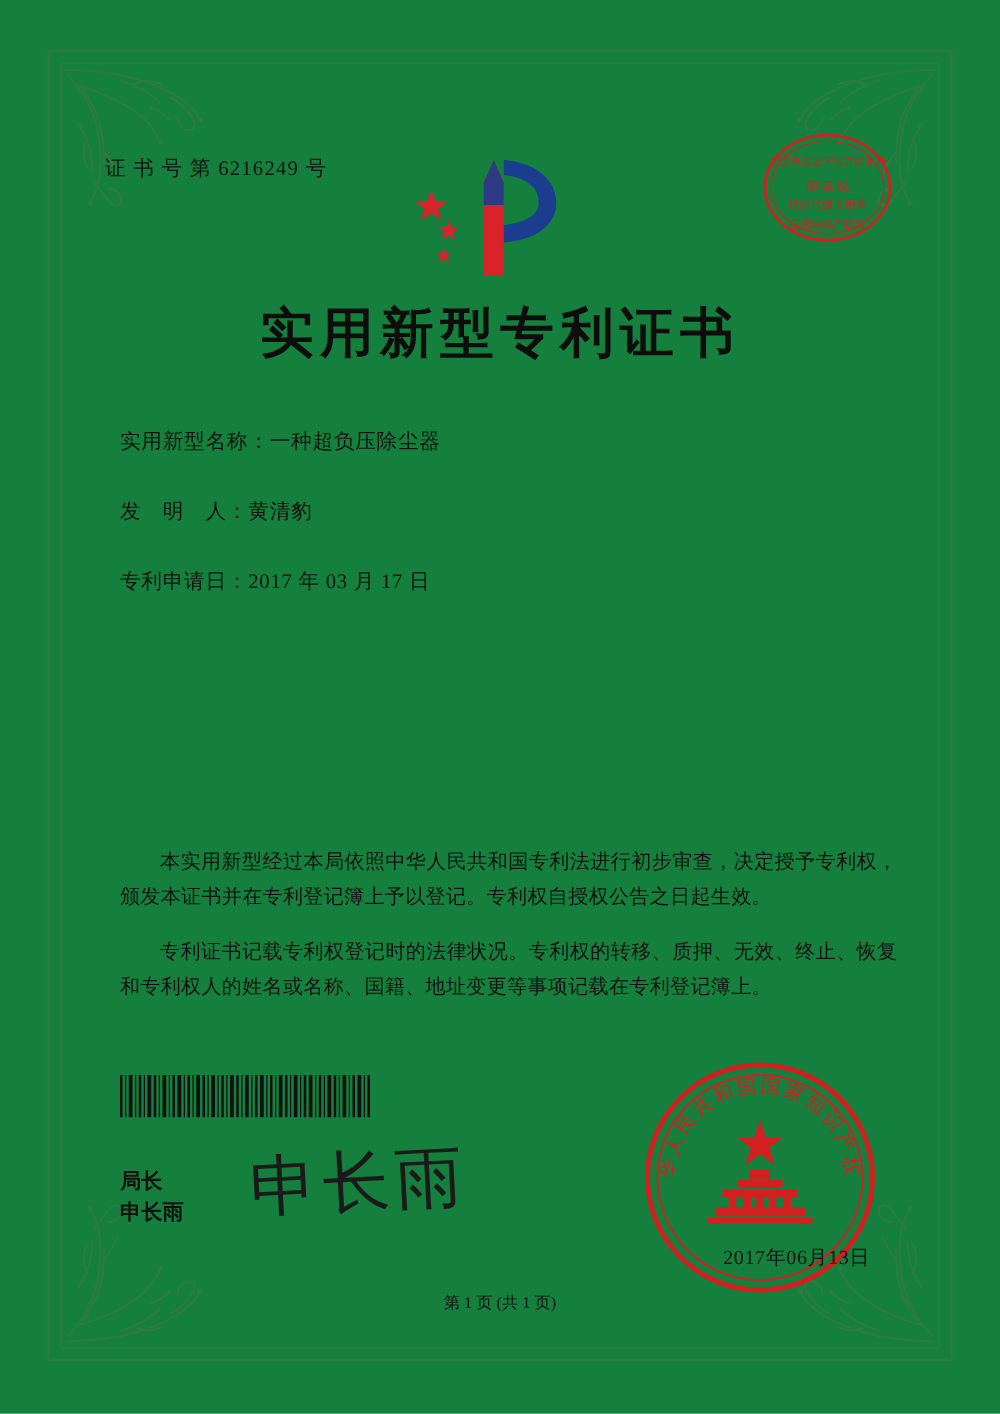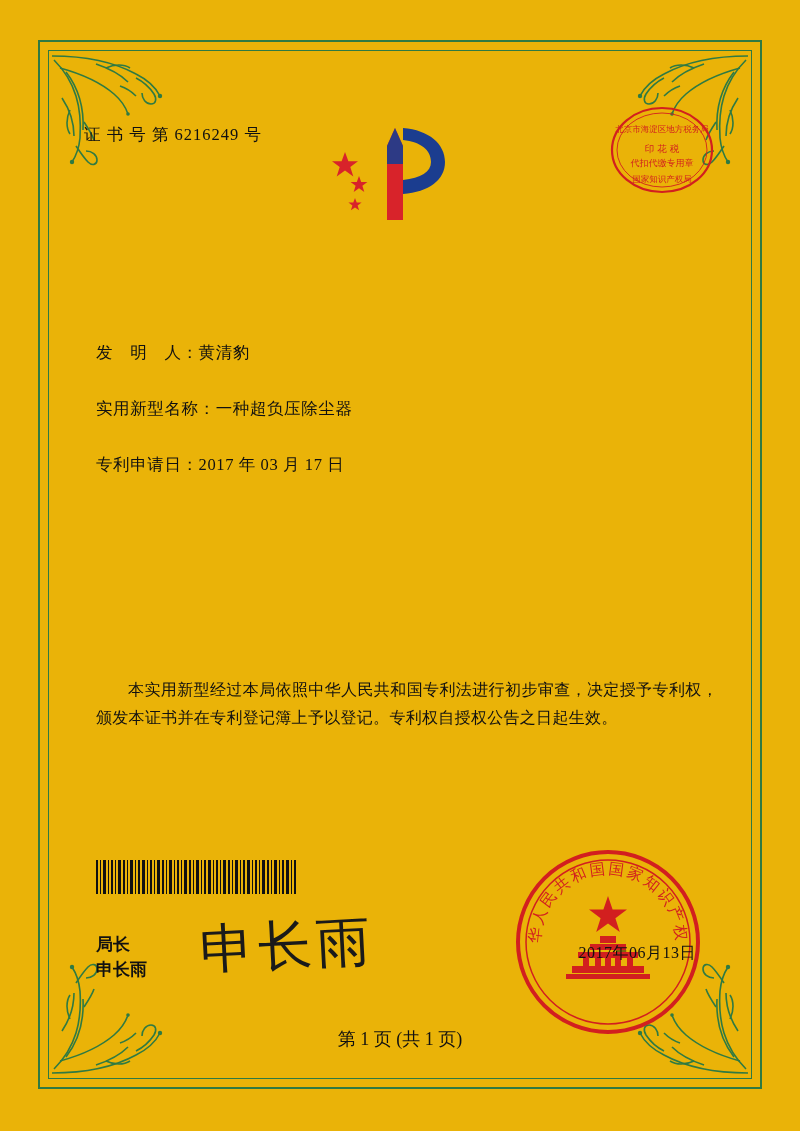--- a/index.html
+++ b/index.html
@@ -10,21 +10,21 @@
     background: #ffffff;
     font-family: "Liberation Serif", serif;
     position: relative;
     overflow: hidden;
   }
 
   
   #certificate {
     position: absolute;
     inset: 0;
-    background: #eab308;
+    background: #15803d;
   }
   .frame-outer {
     position: absolute;
     left: 38px; top: 40px; right: 38px; bottom: 42px;
     border: 2px solid #2f7a43;
   }
   .frame-inner {
     position: absolute;
     left: 48px; top: 50px; right: 48px; bottom: 52px;
     border: 1px solid #2f7a43;
@@ -153,32 +153,32 @@
   .big-seal {
     position: absolute;
     right: 28px;
     top: 778px;
     width: 188px;
     height: 188px;
   }
   .seal-date {
     position: absolute;
     right: 34px;
-    top: 873px;
+    top: 926px;
     font-size: 16px;
     color: #111;
     letter-spacing: 0.5px;
   }
 
   .page-footer {
     position: absolute;
     left: 0; right: 0;
     bottom: 8px;
     text-align: center;
-    font-size: 18px;
+    font-size: 13px;
     color: #111;
   }
 </style>
 </head>
 <body>
 
 <div id="certificate">
 
   <div class="frame-outer"></div>
   <div class="frame-inner"></div>
@@ -286,35 +286,37 @@
 
     <svg class="stamp-top" viewBox="0 0 116 96">
       <ellipse cx="58" cy="48" rx="50" ry="42" fill="none" stroke="#d21f1f" stroke-width="2.2"></ellipse>
       <ellipse cx="58" cy="48" rx="45" ry="37" fill="none" stroke="#d21f1f" stroke-width="0.9"></ellipse>
       <text x="58" y="30" fill="#d21f1f" font-size="8.5" text-anchor="middle" font-family="'DejaVu Serif',serif">北京市海淀区地方税务局</text>
       <text x="58" y="50" fill="#d21f1f" font-size="9.5" text-anchor="middle" font-family="'DejaVu Serif',serif">印 花 税</text>
       <text x="58" y="64" fill="#d21f1f" font-size="9" text-anchor="middle" font-family="'DejaVu Serif',serif">代扣代缴专用章</text>
       <text x="58" y="80" fill="#d21f1f" font-size="8.5" text-anchor="middle" font-family="'DejaVu Serif',serif">国家知识产权局</text>
     </svg>
 
+    <div class="title">实用新型专利证书</div>
 
     <div class="fields">
       <div class="field-row">
-        <span class="field-label">发　明　人：</span><span class="field-value">黄清豹</span>
+        <span class="field-label">实用新型名称：</span><span class="field-value">一种超负压除尘器</span>
       </div>
       <div class="field-row">
-        <span class="field-label">实用新型名称：</span><span class="field-value">一种超负压除尘器</span>
+        <span class="field-label">发　明　人：</span><span class="field-value">黄清豹</span>
       </div>
       <div class="field-row">
         <span class="field-label">专利申请日：</span><span class="field-value">2017 年 03 月 17 日</span>
       </div>
     </div>
 
     <div class="body-text">
       <p>本实用新型经过本局依照中华人民共和国专利法进行初步审查，决定授予专利权，颁发本证书并在专利登记簿上予以登记。专利权自授权公告之日起生效。</p>
+      <p>专利证书记载专利权登记时的法律状况。专利权的转移、质押、无效、终止、恢复和专利权人的姓名或名称、国籍、地址变更等事项记载在专利登记簿上。</p>
     </div>
 
     <svg class="barcode" viewBox="0 0 200 34" preserveAspectRatio="none">
       <g fill="#111">
         <rect x="0" y="0" width="2" height="34"></rect>
           <rect x="4" y="0" width="1" height="34"></rect>
         <rect x="7" y="0" width="3" height="34"></rect>
           <rect x="12" y="0" width="1" height="34"></rect>
         <rect x="15" y="0" width="2" height="34"></rect>
           <rect x="19" y="0" width="1" height="34"></rect>

